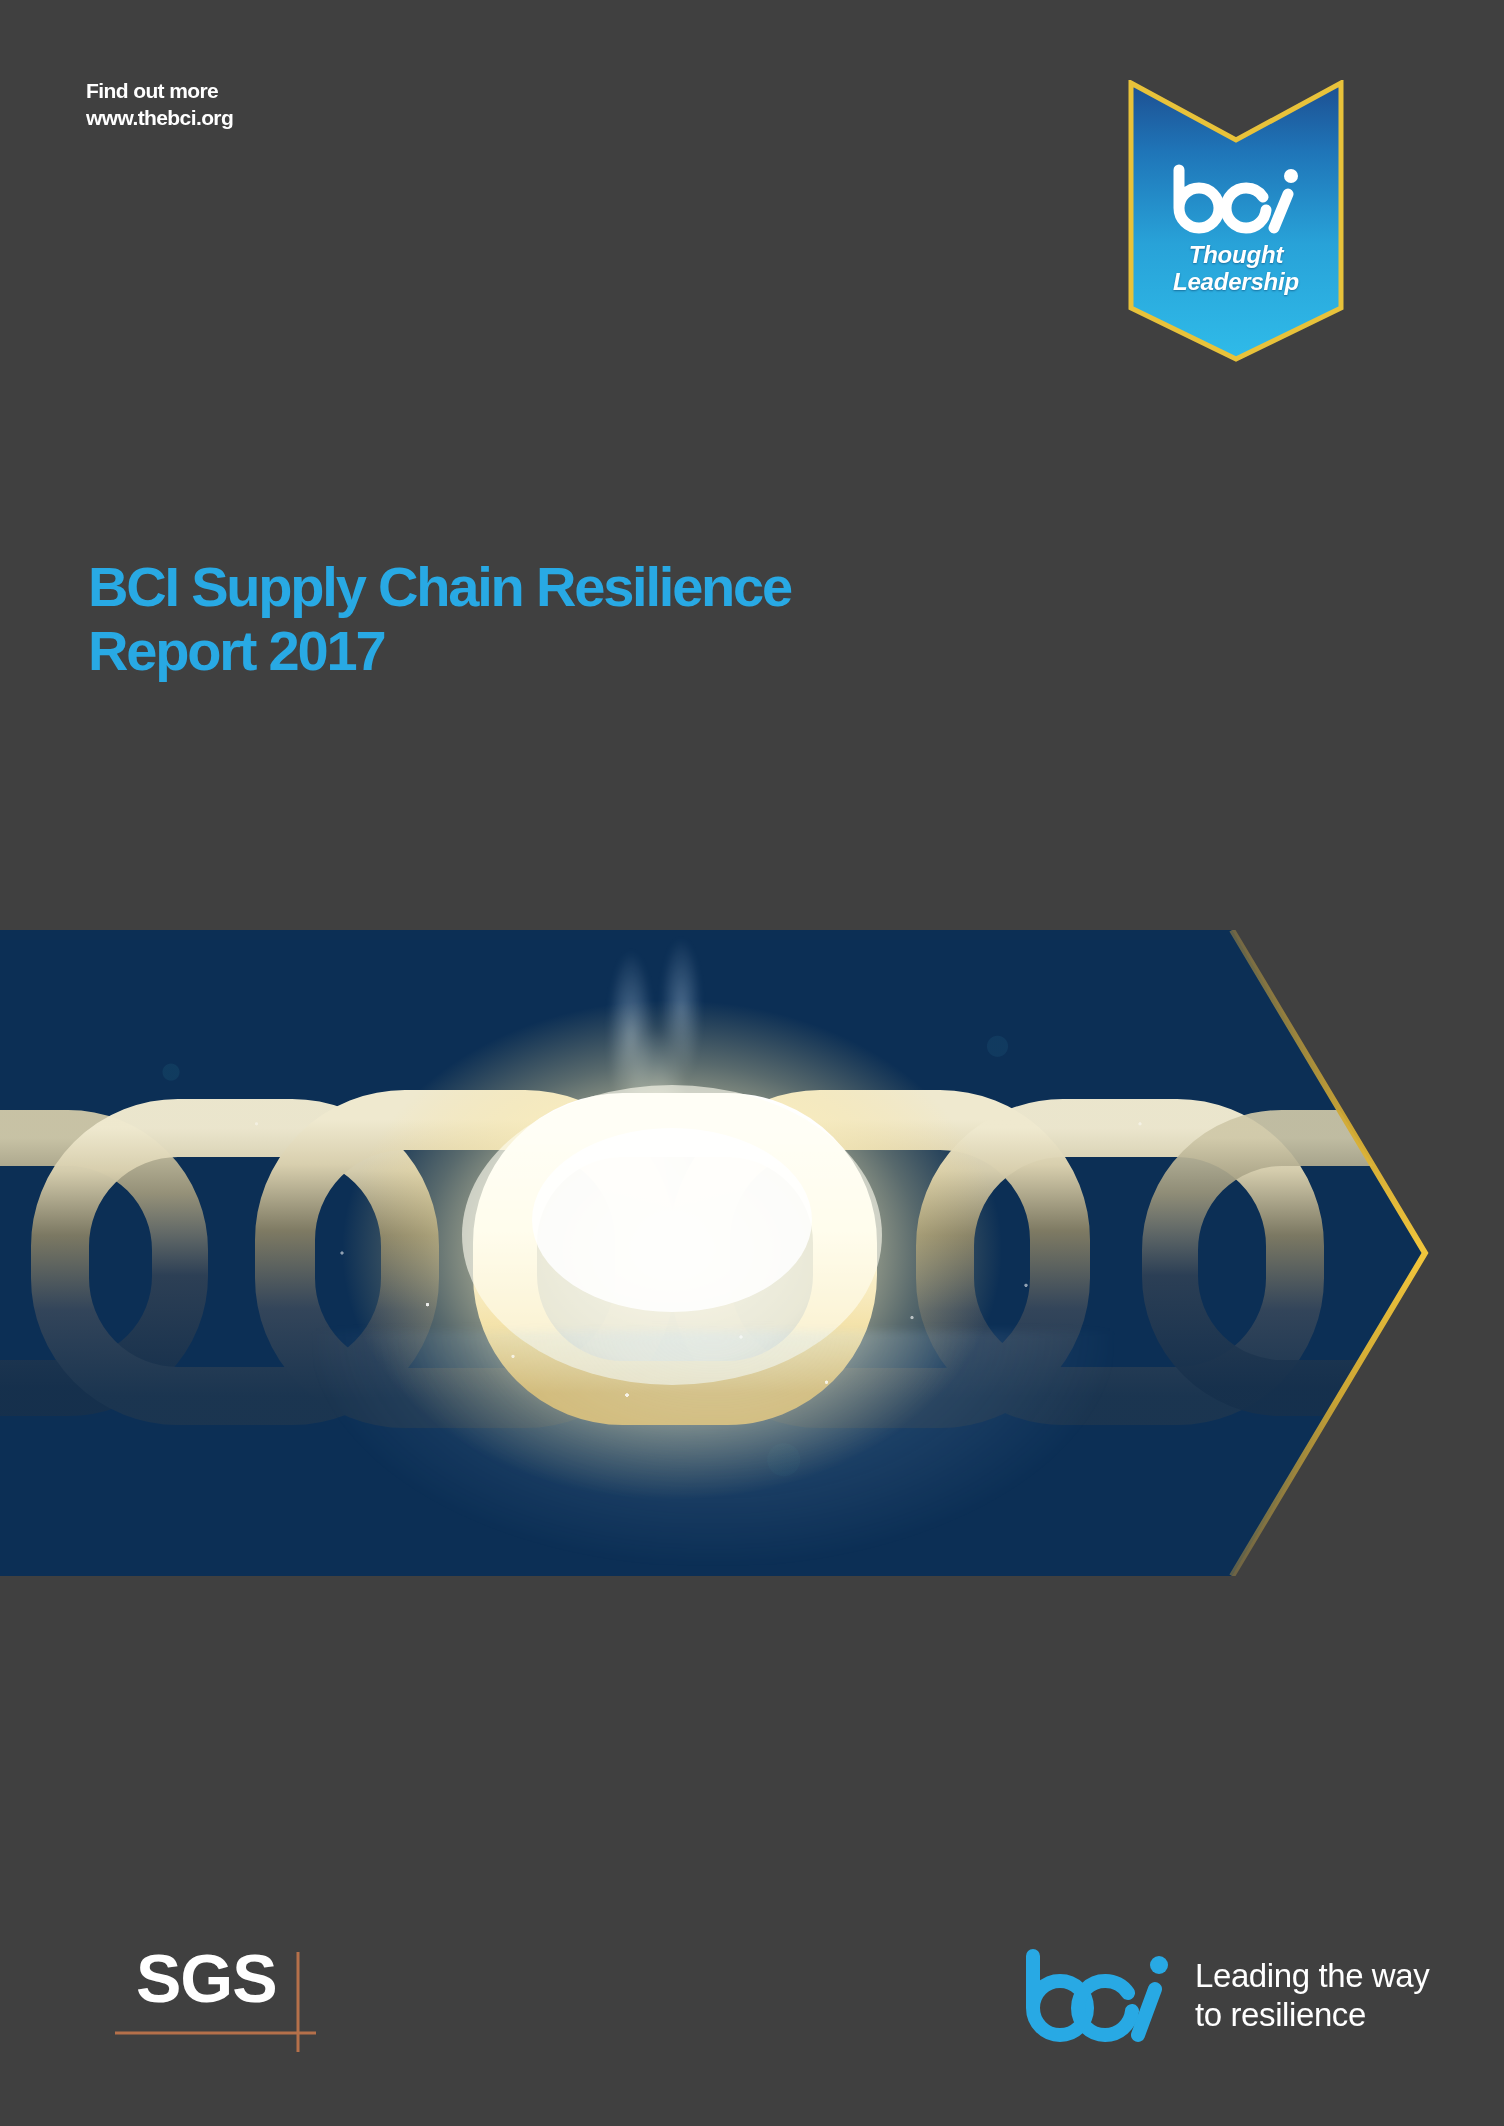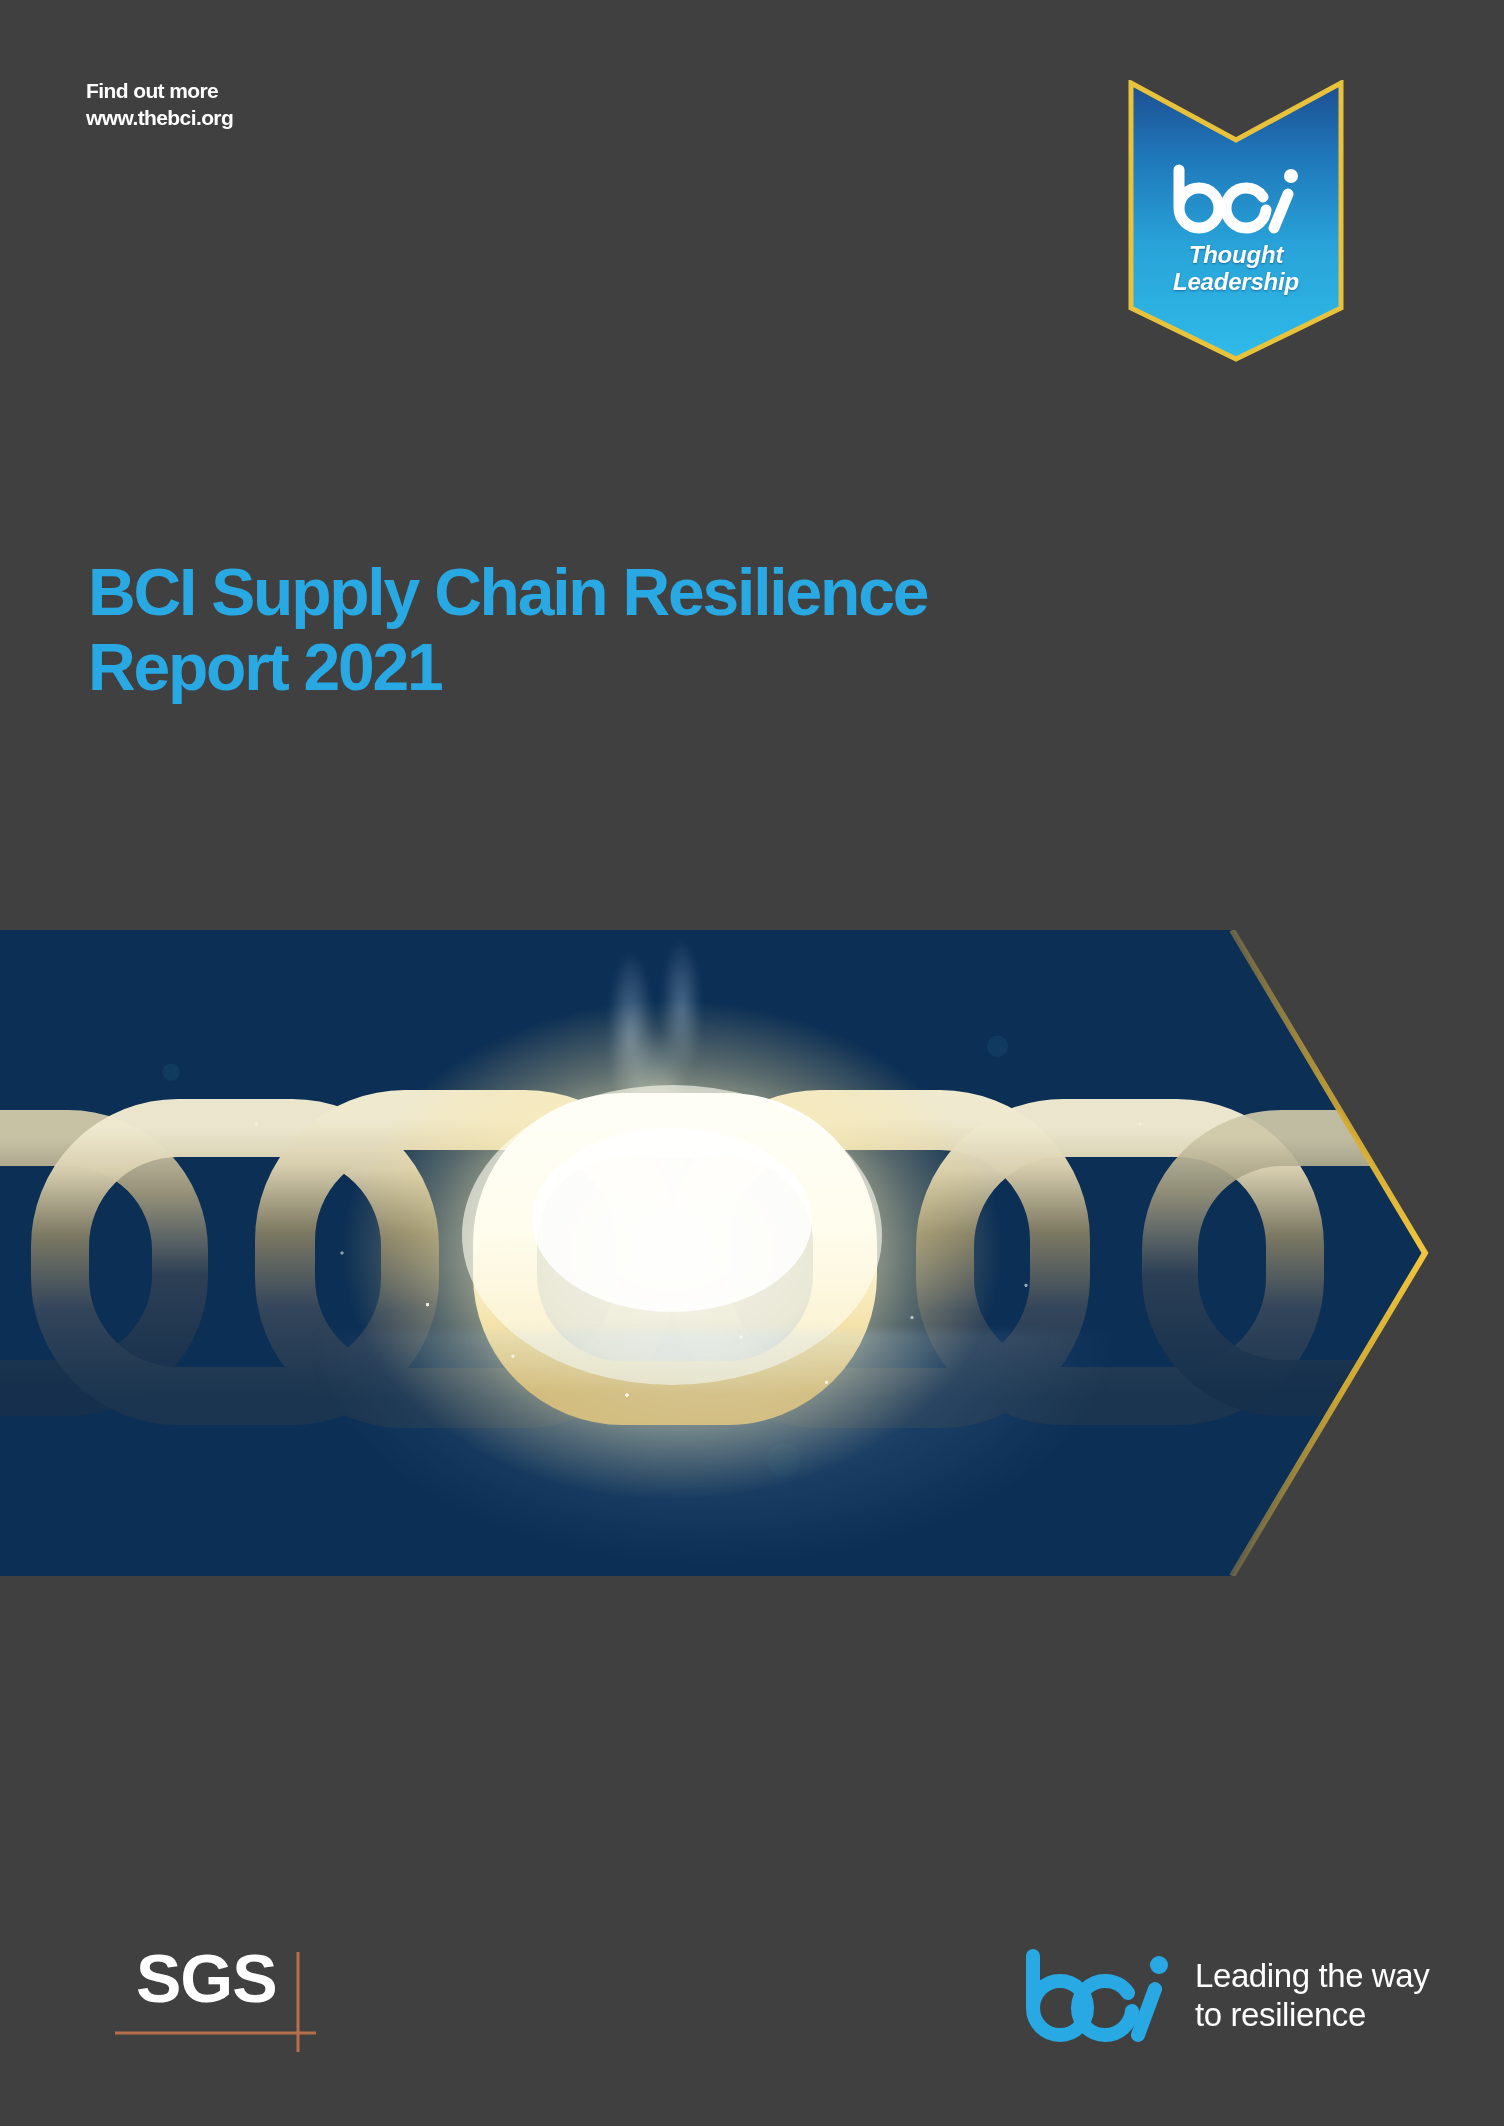--- a/index.html
+++ b/index.html
@@ -70,21 +70,21 @@
   }
 
   
   .title {
     position: absolute;
     left: 88px;
     top: 555px;
     width: 1200px;
     color: #28a9e4;
     font-weight: bold;
-    font-size: 66px;
+    font-size: 56px;
     line-height: 1.14;
     letter-spacing: -2.2px;
     font-stretch: condensed;
   }
   .title .l2 { display: block; }
 
   
   .hero {
     position: absolute;
     left: 0;
@@ -237,21 +237,21 @@
       </svg>
       <div class="badge-text">
         <div>Thought</div>
         <div>Leadership</div>
       </div>
     </div>
   </div>
 
   <div class="title">
     <span class="l1">BCI Supply Chain Resilience</span>
-    <span class="l2">Report 2021</span>
+    <span class="l2">Report 2017</span>
   </div>
 
   <div class="hero">
     <div class="hero-bg"></div>
     <div class="hero-grain"></div>
     <div class="smoke"></div>
 
     <svg class="hero-svg" viewBox="0 0 1425 646" preserveAspectRatio="none">
       <defs>
         <linearGradient id="metalTop" x1="0" y1="0" x2="0" y2="1">

